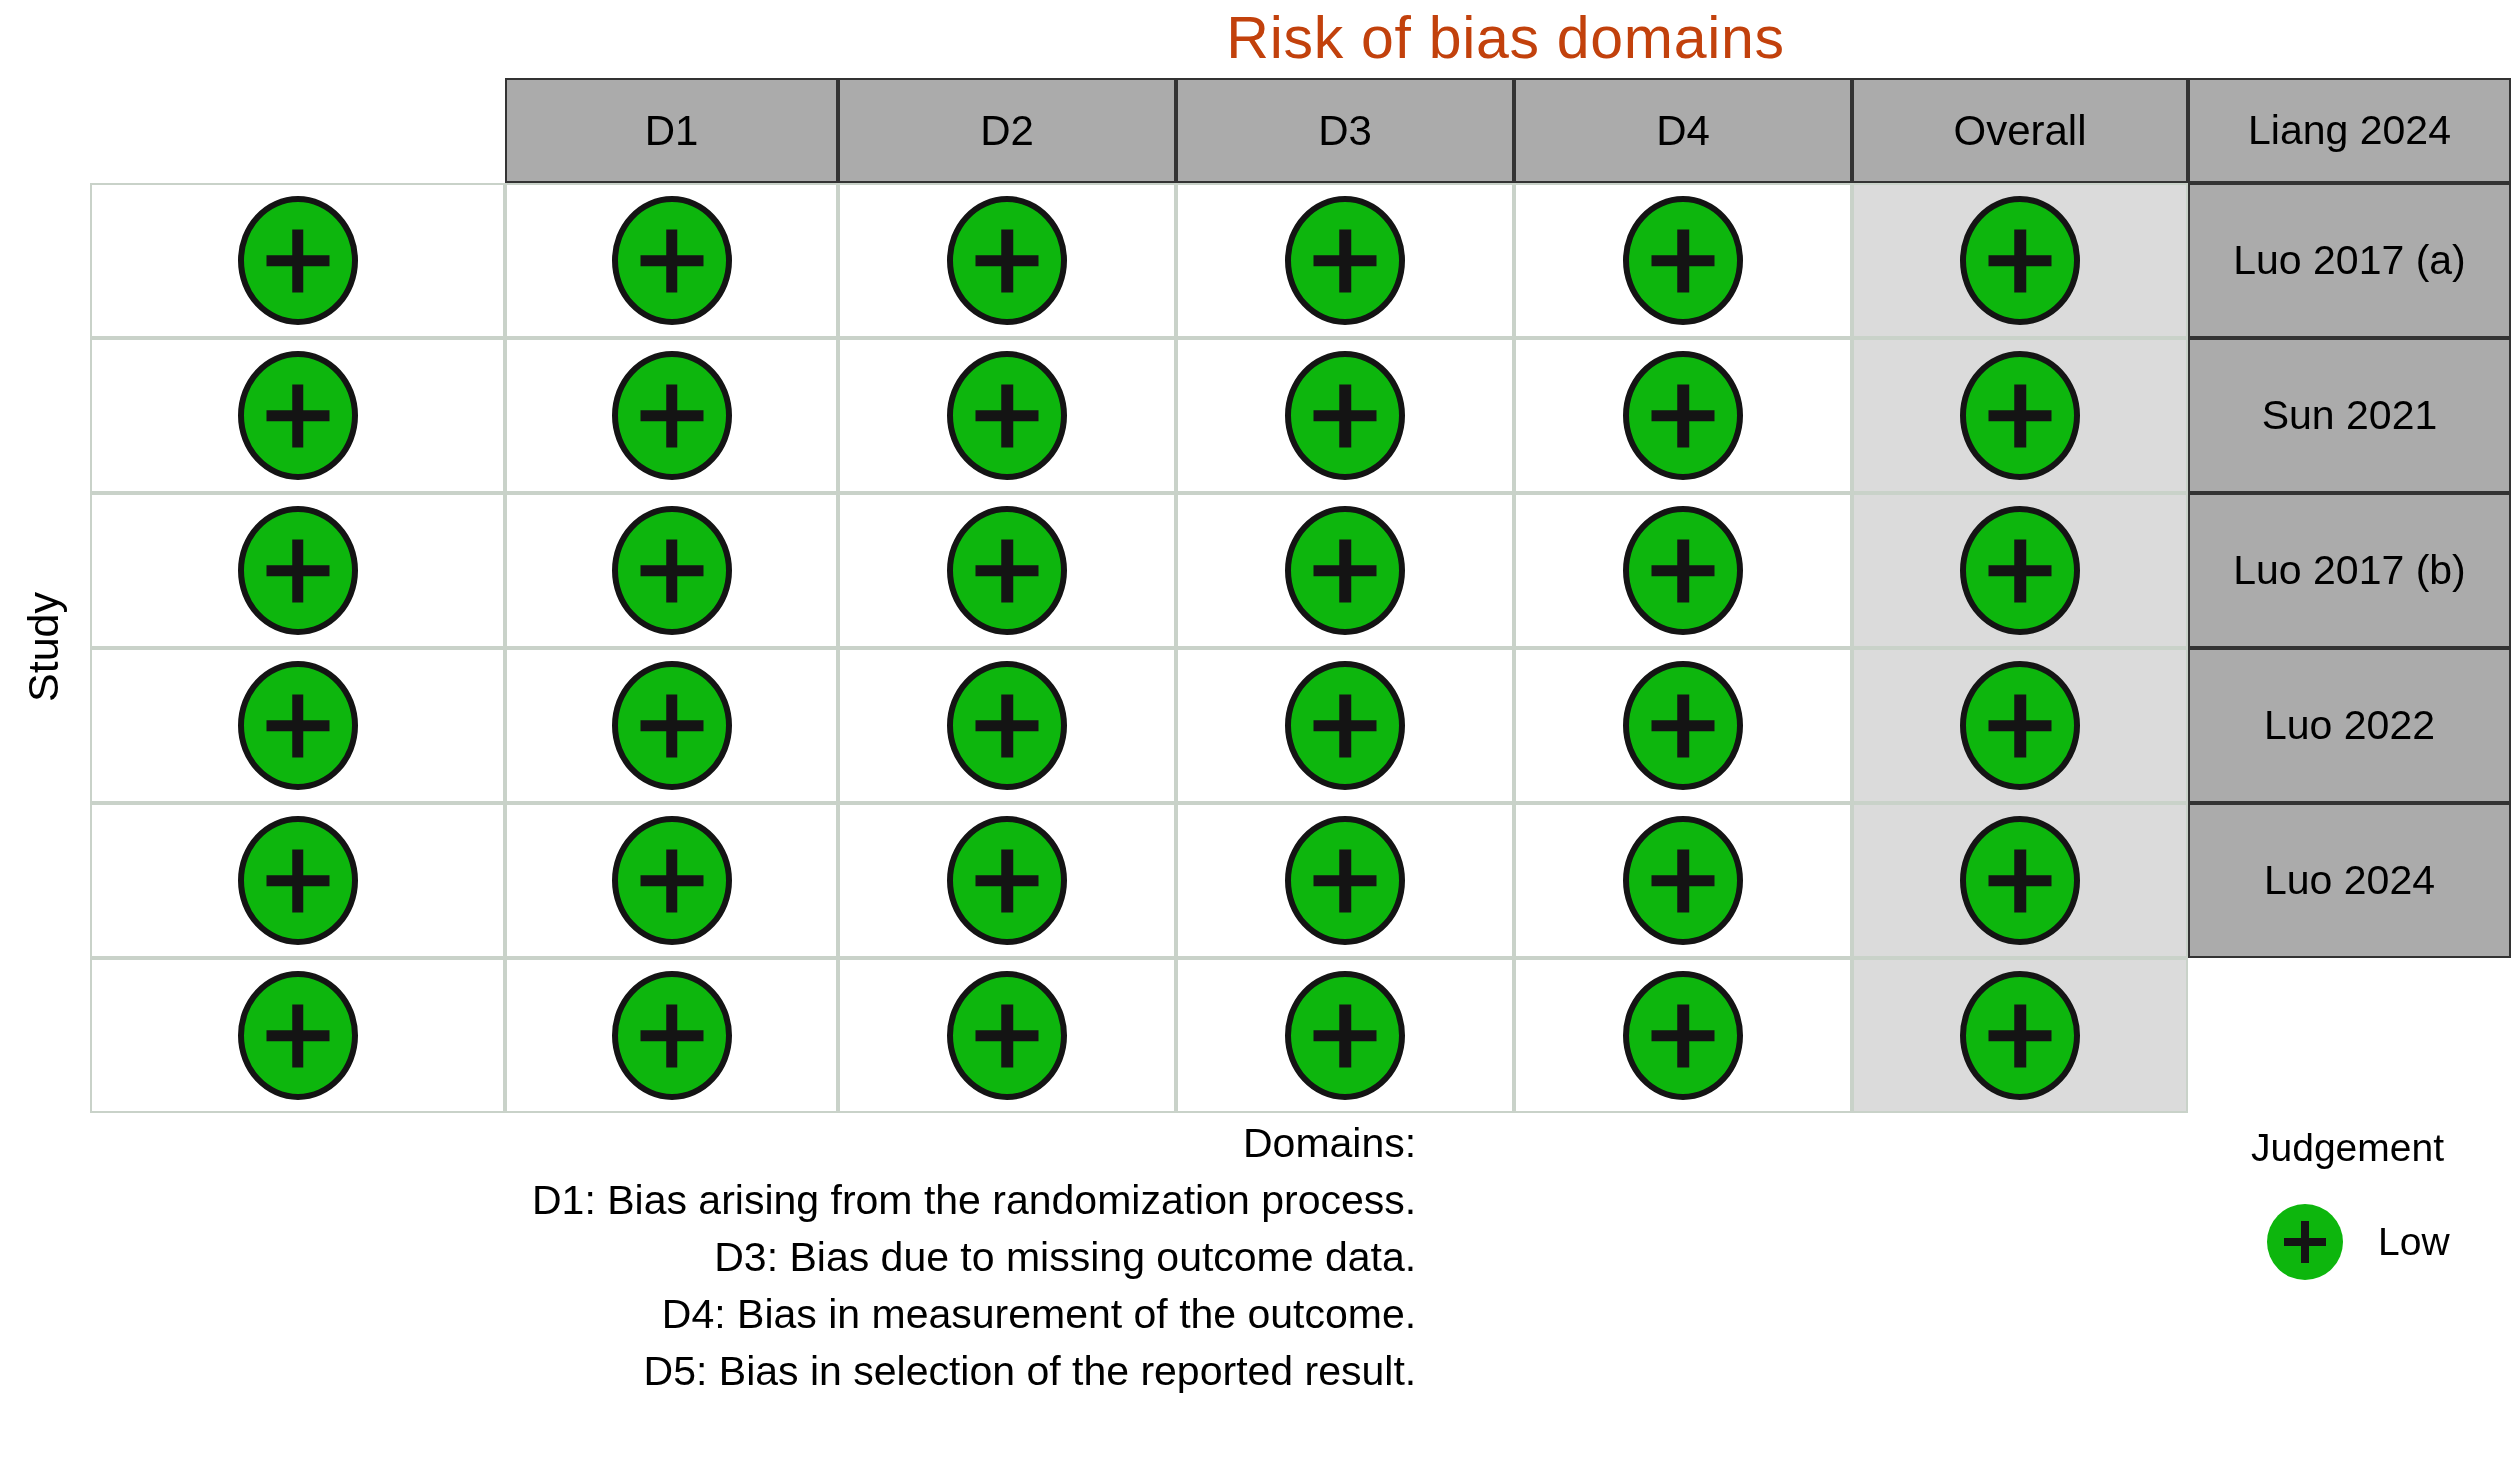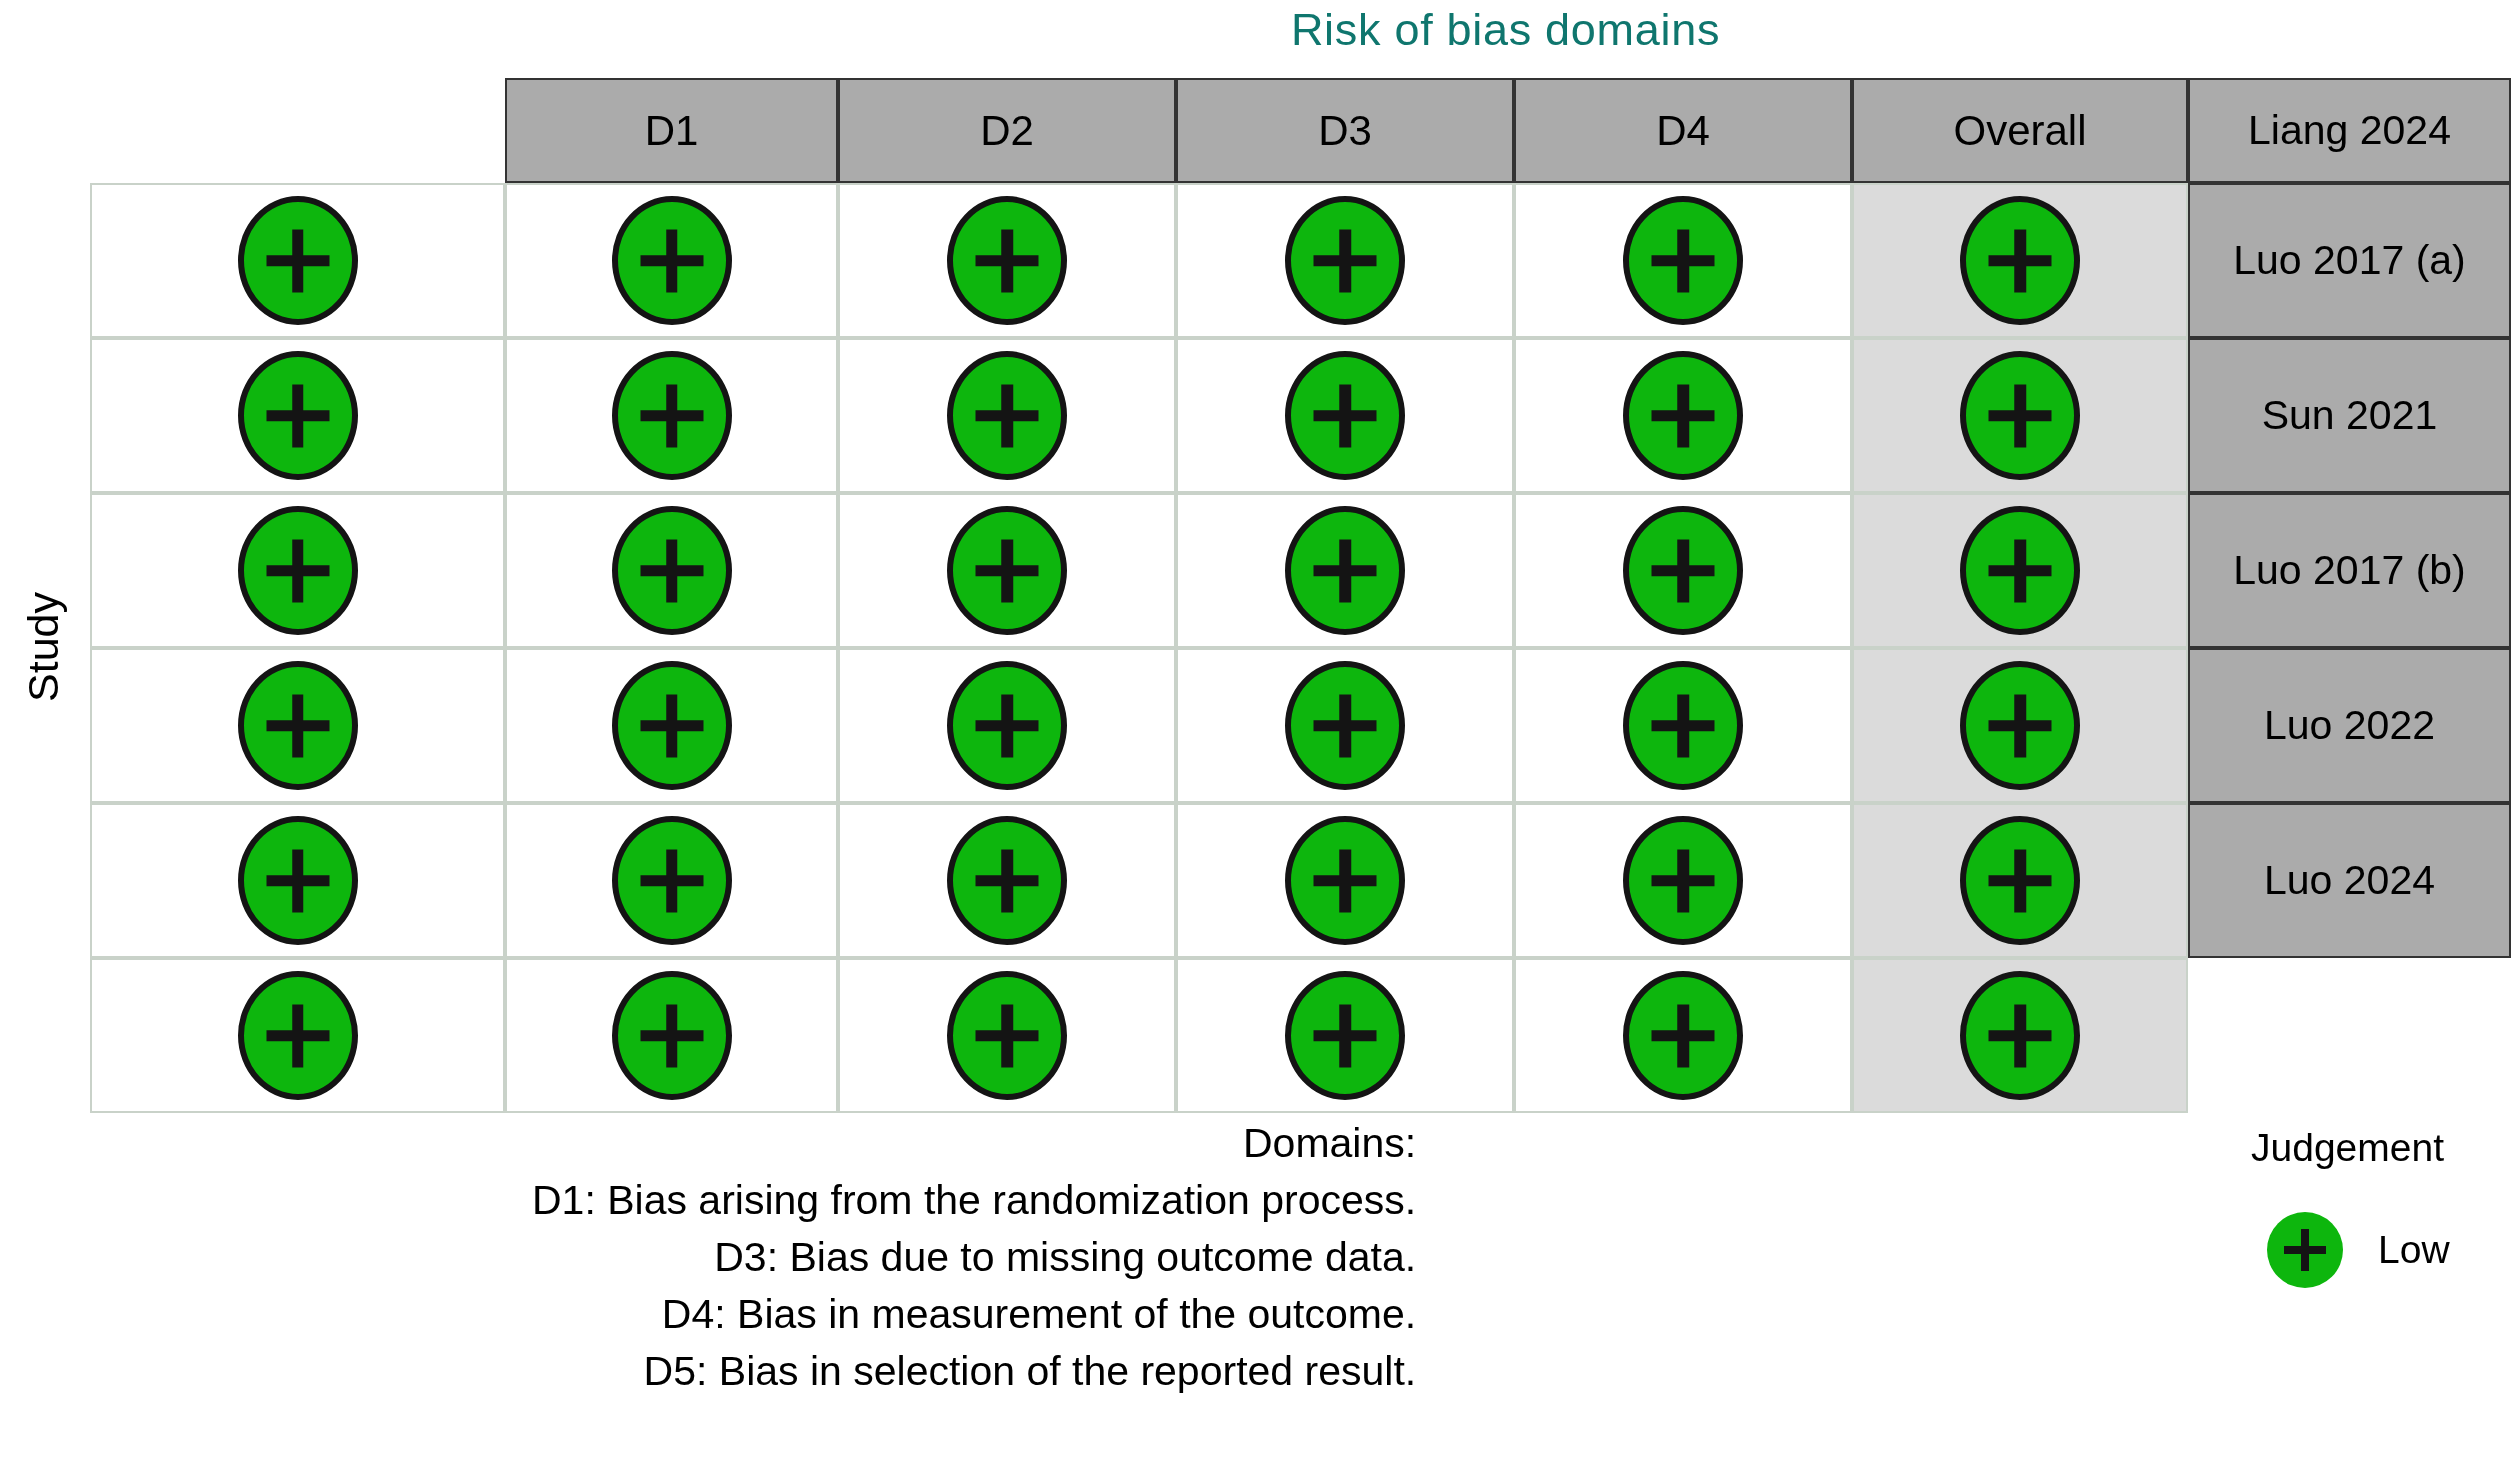--- a/index.html
+++ b/index.html
@@ -2,21 +2,21 @@
 <html style="font-size:10.8px"><head>
 <meta charset="utf-8">
 <style>
   html,body{margin:0;padding:0;}
   body{
     width:2512px;height:1468px;position:relative;background:#ffffff;
     font-family:"Liberation Sans", sans-serif;color:#000;overflow:hidden;
   }
   .title{
     position:absolute;left:500px;top:4px;width:2011px;
-    text-align:center;font-size:45px;color:#0f766e;letter-spacing:0.7px;
+    text-align:center;font-size:59px;color:#c2410c;letter-spacing:0.7px;
   }
   .study-axis{
     position:absolute;left:43px;top:647px;
     transform:translate(-50%,-50%) rotate(-90deg);
     font-size:43px;white-space:nowrap;
   }
   .rob-table{
     position:absolute;left:90px;top:78px;
     display:grid;
     grid-template-columns:415px 333px 338px 338px 338px 336px 323px;
@@ -54,21 +54,21 @@
   .footnotes{
     position:absolute;left:532px;top:1115px;
     font-size:41px;line-height:57px;white-space:nowrap;text-align:right;
   }
   .legend{position:absolute;left:2187px;top:1126px;width:325px;}
   .legend-heading{
     position:absolute;left:64px;top:0;
     font-size:39px;white-space:nowrap;
   }
   .legend-row{
-    position:absolute;left:80px;top:86px;
+    position:absolute;left:80px;top:78px;
     display:flex;align-items:center;gap:35px;justify-content:space-between;
   }
   .legend-dot{
     width:76px;height:76px;border-radius:50%;
     background:#0DB60D;position:relative;flex:0 0 auto;
   }
   .legend-dot::before,.legend-dot::after{
     content:"";position:absolute;left:50%;top:50%;
     transform:translate(-50%,-50%);background:#141414;
   }

